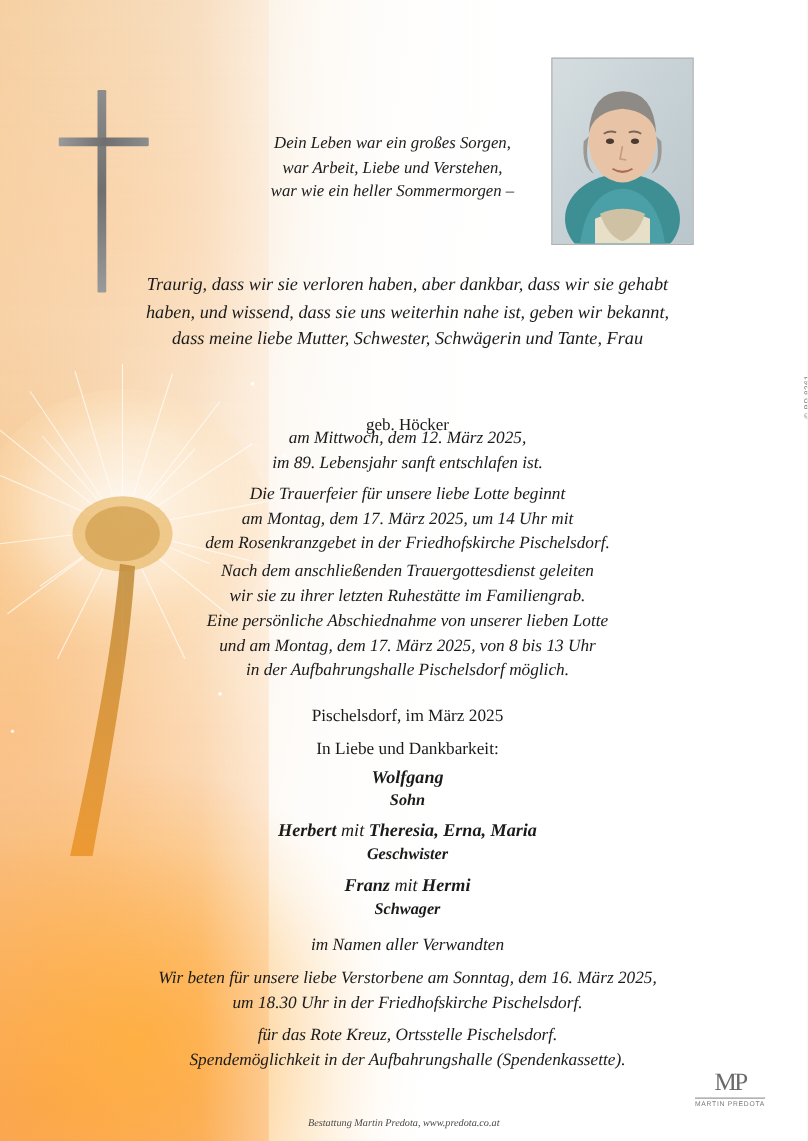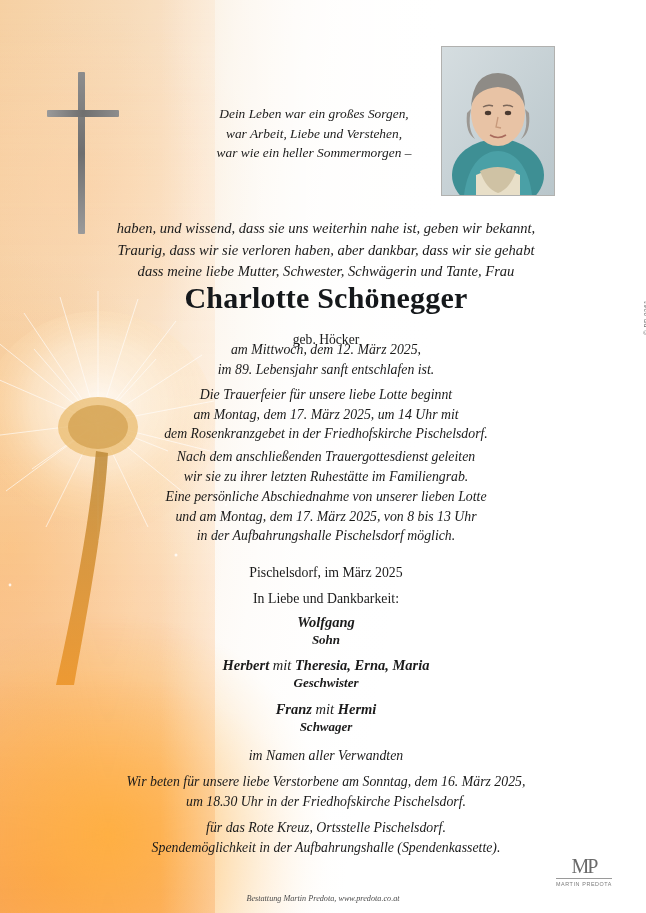--- a/index.html
+++ b/index.html
@@ -344,26 +344,25 @@
       </svg>
     </div>
 
     <div class="poem">
       <div>Dein Leben war ein großes Sorgen,</div>
       <div>war Arbeit, Liebe und Verstehen,</div>
       <div>war wie ein heller Sommermorgen –</div>
     </div>
 
     <div class="intro">
+      <div>Traurig, dass wir sie verloren haben, aber dankbar, dass wir sie gehabt</div>
       <div>haben, und wissend, dass sie uns weiterhin nahe ist, geben wir bekannt,</div>
-      <div>Traurig, dass wir sie verloren haben, aber dankbar, dass wir sie gehabt</div>
       <div>dass meine liebe Mutter, Schwester, Schwägerin und Tante, Frau</div>
     </div>
 
-    <div class="name">Charlotte Schönegger</div>
     <div class="maiden">geb. Höcker</div>
 
     <div class="block b-death">
       <div>am Mittwoch, dem 12. März 2025,</div>
       <div>im 89. Lebensjahr sanft entschlafen ist.</div>
     </div>
 
     <div class="block b-funeral">
       <div>Die Trauerfeier für unsere liebe Lotte beginnt</div>
       <div>am Montag, dem 17. März 2025, um 14 Uhr mit</div>

